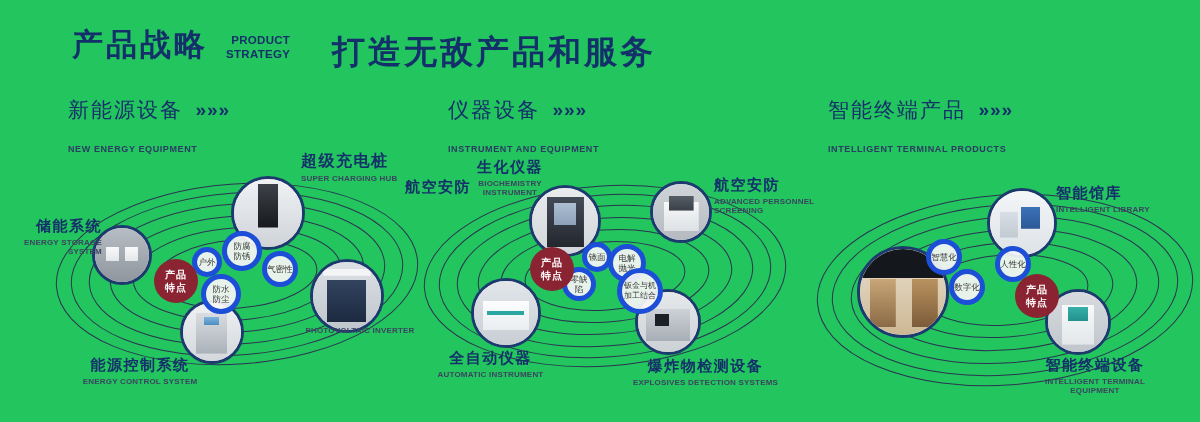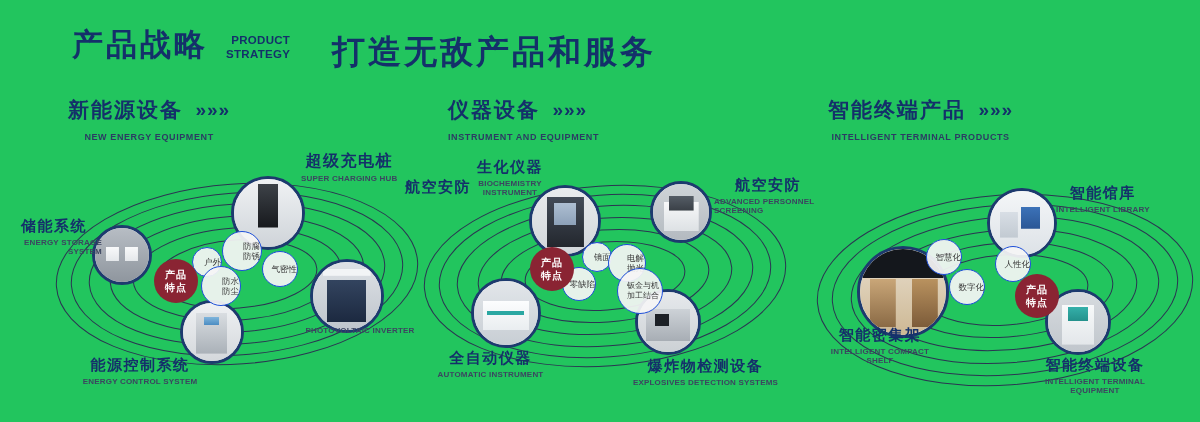--- a/index.html
+++ b/index.html
@@ -5,23 +5,23 @@
   * { margin:0; padding:0; box-sizing:border-box; }
   html,body { background:#ffffff; }
   body { font-family:"Liberation Sans", sans-serif; }
   .canvas { position:relative; width:1200px; height:422px; background:#22c55e; overflow:hidden; }
 
   .main-title { position:absolute; left:72px; top:24px; font-size:31px; font-weight:bold; color:#14306a; letter-spacing:3px; }
   .subtitle-en { position:absolute; left:226px; top:34px; font-size:11.5px; font-weight:bold; color:#14306a; line-height:1.18; letter-spacing:0.3px;text-align:right; }
   .tagline { position:absolute; left:332px; top:30px; font-size:33px; font-weight:bold; color:#14306a; letter-spacing:3px; }
 
   .sec-head { position:absolute; }
-  .sec-title { font-size:21px; font-weight:bold; color:#14306a; letter-spacing:2px;margin-top:44px; }
+  .sec-title { font-size:21px; font-weight:normal; color:#14306a; letter-spacing:2px;margin-top:44px; }
   .chevrons { font-size:19px; font-weight:bold; color:#14306a; margin-left:8px; letter-spacing:1px; vertical-align:1px; }
-  .sec-en { margin-top:8px; font-size:9px; font-weight:bold; color:#2c3c63; letter-spacing:0.6px;text-align:center; }
+  .sec-en { margin-top:20px; font-size:9px; font-weight:bold; color:#2c3c63; letter-spacing:0.6px; }
 
   .orbit { position:absolute; overflow:visible; }
   .orbit ellipse { fill:none; stroke:#2b3552; stroke-width:1; }
 
   .pcircle { position:absolute; border-radius:50%; border:3px solid #1d3a6e; overflow:hidden; background:#e8eaec; }
   .photo { position:absolute; inset:0; }
 
   .ph-charging{background:
     linear-gradient(180deg,#3d4248,#17191d) no-repeat 50% 20%/30% 64%,
     linear-gradient(180deg,#f0f2f4,#cfd4d9);}
@@ -62,27 +62,27 @@
     linear-gradient(180deg,#c9a678,#8a6a45) no-repeat 16% 78%/30% 56%,
     linear-gradient(180deg,#b9925f,#7c5b39) no-repeat 86% 78%/30% 56%,
     linear-gradient(180deg,#e9dfcf,#cdb894);}
   .ph-terminal{background:
     linear-gradient(#35b0aa,#23908b) no-repeat 50% 32%/34% 24%,
     linear-gradient(180deg,#f7f9fa,#e3e7ea) no-repeat 50% 62%/54% 66%,
     linear-gradient(180deg,#d7dbdf,#c0c6cc);}
 
   .badge { position:absolute; border-radius:50%; background:#8a2433; color:#fff; display:flex; flex-direction:column;
            align-items:center; justify-content:center; font-size:10px; font-weight:bold; line-height:1.3; letter-spacing:1px; z-index:5; }
-  .bubble { position:absolute; border-radius:50%; background:rgba(245,245,245,0.93); border:1px solid #1d4ed8;
-            display:flex; align-items:center; justify-content:flex-end; text-align:center; color:#3a3a3a;
+  .bubble { position:absolute; border-radius:50%; background:rgba(245,245,245,0.93); border:5px solid #1d4ed8;
+            display:flex; align-items:center; justify-content:center; text-align:center; color:#3a3a3a;
             font-size:8.5px; line-height:1.2; z-index:4; }
   .bt { display:block; }
 
   .plabel { position:absolute; z-index:6; }
-  .plabel .cn { font-size:15px; font-weight:bold; color:#14306a; letter-spacing:1.5px; white-space:nowrap;text-align:center; }
+  .plabel .cn { font-size:15px; font-weight:bold; color:#14306a; letter-spacing:1.5px; white-space:nowrap; }
   .plabel .en { font-size:8px; font-weight:bold; color:#3c4560; letter-spacing:0.2px; margin-top:2px; }
   .plabel.ta-r { text-align:right; }
   .plabel.ta-c { text-align:center; }
   .plabel.big .cn { font-size:16px; }
   .side-label { position:absolute; font-size:15px; font-weight:bold; color:#14306a; letter-spacing:1.5px; z-index:6; }
 </style>
 </head>
 <body>
 
 <div class="canvas">
@@ -167,21 +167,21 @@
 
   <div class="bubble" style="left:192px;top:247px;width:30px;height:30px">
     <span class="bt">户外</span>
   </div>
   <div class="bubble" style="left:222px;top:231px;width:40px;height:40px">
     <span class="bt" style="width:19px">防腐防锈</span>
   </div>
   <div class="bubble" style="left:262px;top:251px;width:36px;height:36px">
     <span class="bt">气密性</span>
   </div>
-  <div class="bubble" style="left:201px;top:266px;width:40px;height:40px">
+  <div class="bubble" style="left:201px;top:274px;width:40px;height:40px">
     <span class="bt" style="width:19px">防水防尘</span>
   </div>
 
   <div class="plabel big" style="left:301px;top:151px">
     <div class="cn">超级充电桩</div>
     <div class="en">SUPER CHARGING HUB</div>
   </div>
   <div class="plabel ta-r" style="left:6px;top:217px;width:96px">
     <div class="cn">储能系统</div>
     <div class="en">ENERGY STORAGE SYSTEM</div>
@@ -266,22 +266,18 @@
     <span class="bt">人性化</span>
   </div>
   <div class="bubble" style="left:949px;top:269px;width:36px;height:36px">
     <span class="bt">数字化</span>
   </div>
 
   <div class="plabel" style="left:1056px;top:184px">
     <div class="cn">智能馆库</div>
     <div class="en">INTELLIGENT LIBRARY</div>
   </div>
-  <div class="plabel ta-c" style="left:826px;top:326px;width:108px">
-    <div class="cn">智能密集架</div>
-    <div class="en">INTELLIGENT COMPACT SHELF</div>
-  </div>
   <div class="plabel ta-c" style="left:1020px;top:356px;width:150px">
     <div class="cn">智能终端设备</div>
     <div class="en">INTELLIGENT TERMINAL EQUIPMENT</div>
   </div>
 
 </div>
 
 </body></html>

